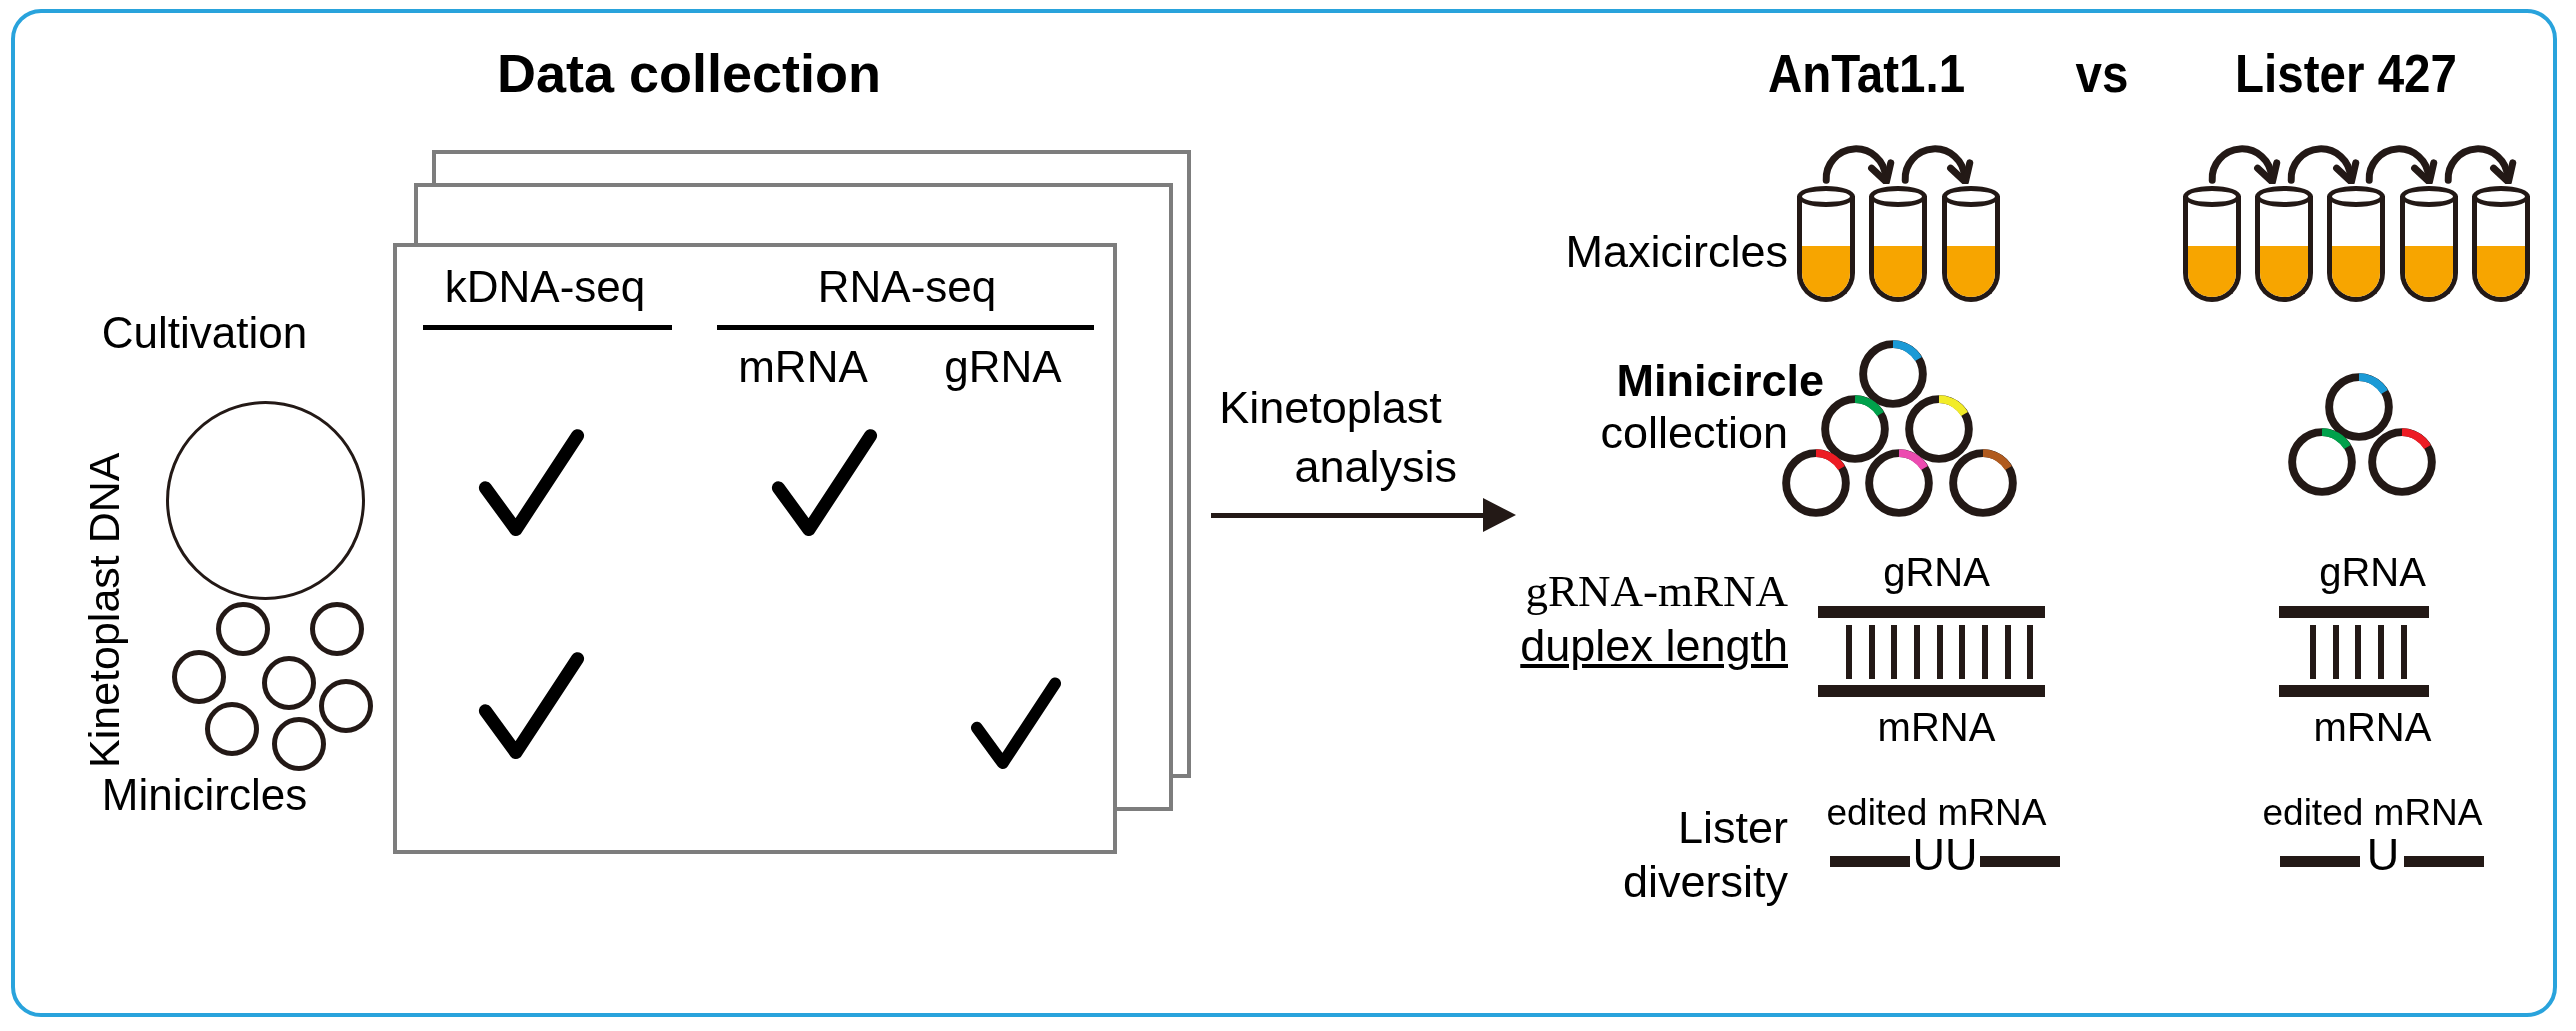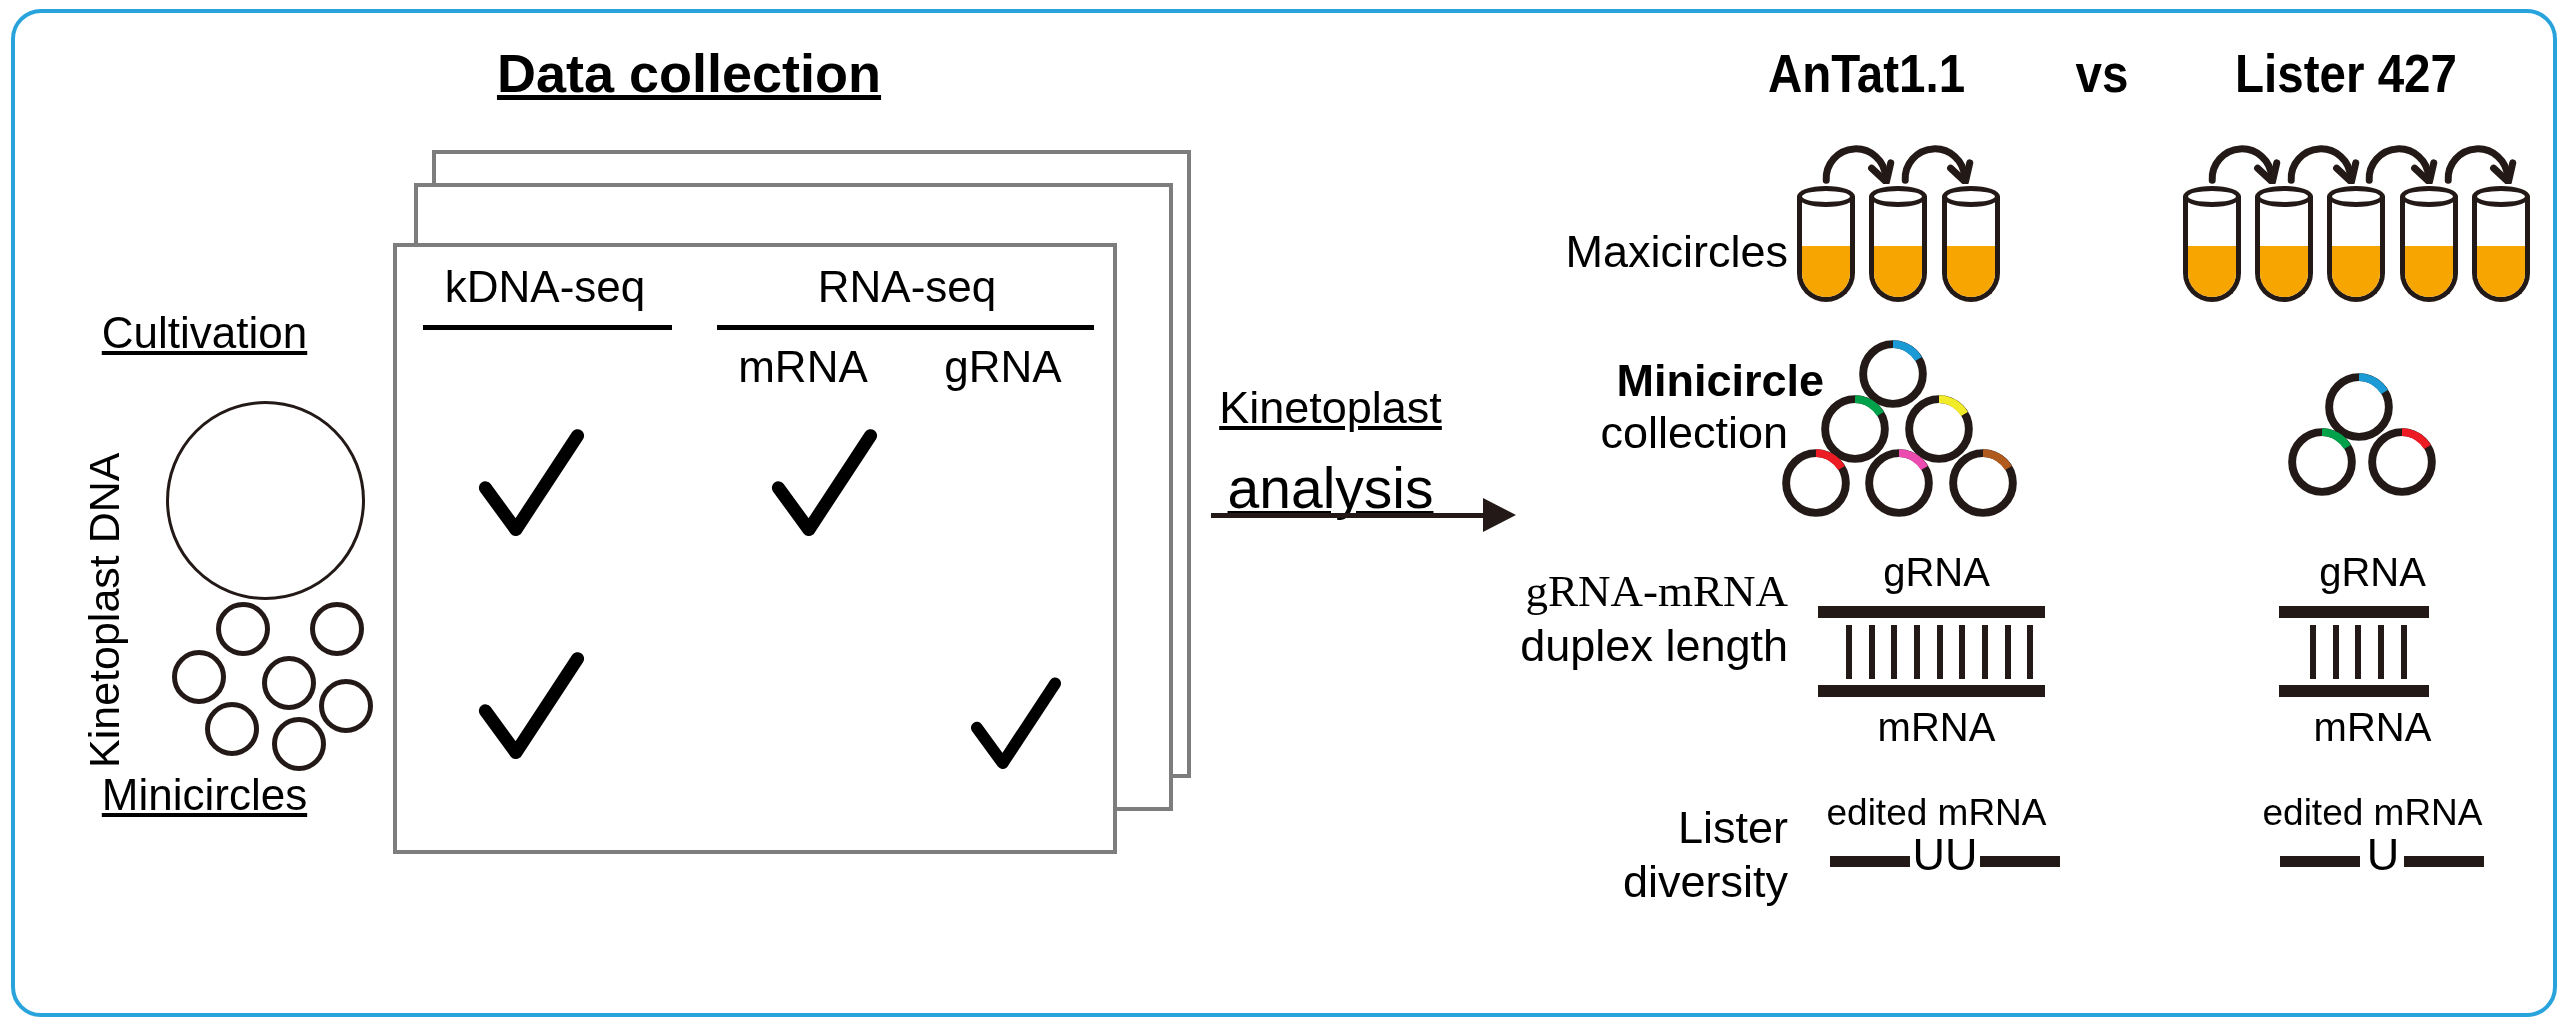--- a/index.html
+++ b/index.html
@@ -26,21 +26,21 @@
     top: 8.7px;
     width: 2546px;
     height: 1008px;
     border: 4.4px solid #29a3dc;
     border-radius: 30px;
     box-sizing: border-box;
     background: #ffffff;
   }
 
   
-  .t { position: absolute; white-space: pre; line-height: 1.06; text-decoration: underline; }
+  .t { position: absolute; white-space: pre; line-height: 1.06; }
   .center { text-align: center; }
 
   
   .vlabel {
     position: absolute;
     transform-origin: left top;
     transform: rotate(-90deg);
     font-size: 43px;
     white-space: nowrap;
   }
@@ -255,21 +255,21 @@
     </div>
     <div class="checkmark" style="left:968px; top:676px; z-index:6;">
       <svg width="96" height="96" viewBox="0 0 130 130">
         <path d="M12 70 L47 118 L118 10" fill="none" stroke="#000000" stroke-width="16" stroke-linecap="round" stroke-linejoin="round"></path>
       </svg>
     </div>
   </div>
 
   <div>
     <div class="t center" style="left:1204px; top:384px; width:253px; font-size:45px;">Kinetoplast</div>
-    <div class="t center" style="left:1204px; top:458px; width:253px; font-size:57px;">analysis</div>
+    <div class="t center" style="left:1204px; top:443px; width:253px; font-size:45px;text-align:right;">analysis</div>
     <div class="arrow-line" style="left:1211px; top:513px; width:279px;"></div>
     <div class="arrow-head" style="left:1483px; top:498px;"></div>
   </div>
 
   <div>
 
     <div class="strain-title" style="left:1692px; top:42px; width:349px;">AnTat1.1</div>
     <div class="strain-title" style="left:2041px; top:42px; width:122px;">vs</div>
     <div class="strain-title" style="left:2163px; top:42px; width:366px;">Lister 427</div>
 
@@ -416,21 +416,21 @@
       </svg>
     </div>
     <div class="mc-wrap" style="left:2366px; top:426px;">
       <svg width="72" height="72" viewBox="0 0 82 82">
         <circle cx="41" cy="41" r="34" fill="none" stroke="#231916" stroke-width="9"></circle>
         <path d="M 41 7 A 34 34 0 0 1 70 24" fill="none" stroke="#ed1c24" stroke-width="9" stroke-linecap="butt"></path>
       </svg>
     </div>
 
     <div class="row-label" style="left:1361px; top:567px; width:427px;font-family:Liberation Serif, serif;">gRNA-mRNA</div>
-    <div class="row-label" style="left:1361px; top:621px; width:427px;">duplex length</div>
+    <div class="row-label" style="left:1361px; top:621px; width:427px;text-decoration:underline;">duplex length</div>
 
     <div class="duplex-label" style="left:1797px; top:550px; width:279px;">gRNA</div>
     <div class="duplex-bar" style="left:1818px; top:606px; width:227px; height:12.2px;"></div>
     <div class="duplex-tick" style="left:1846px; top:625px; height:54px;"></div>
     <div class="duplex-tick" style="left:1869px; top:625px; height:54px;"></div>
     <div class="duplex-tick" style="left:1891px; top:625px; height:54px;"></div>
     <div class="duplex-tick" style="left:1914px; top:625px; height:54px;"></div>
     <div class="duplex-tick" style="left:1937px; top:625px; height:54px;"></div>
     <div class="duplex-tick" style="left:1959px; top:625px; height:54px;"></div>
     <div class="duplex-tick" style="left:1982px; top:625px; height:54px;"></div>

